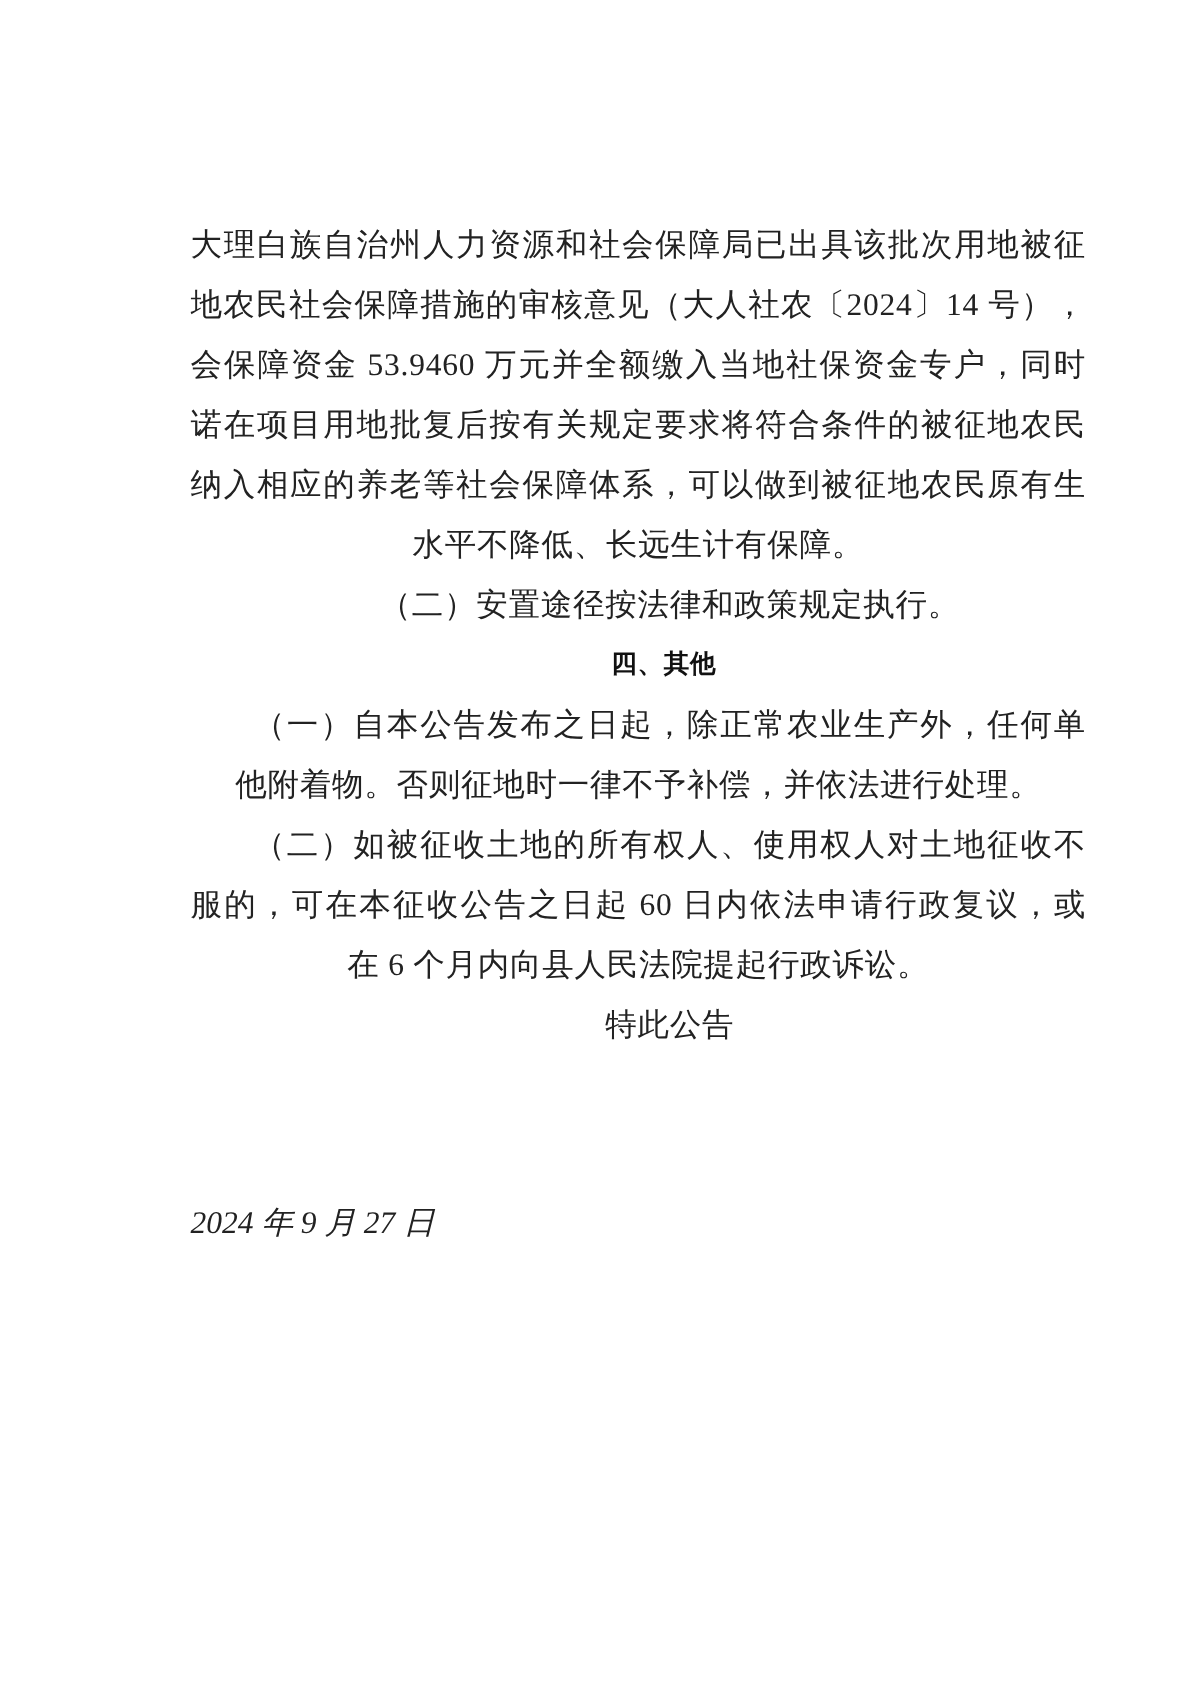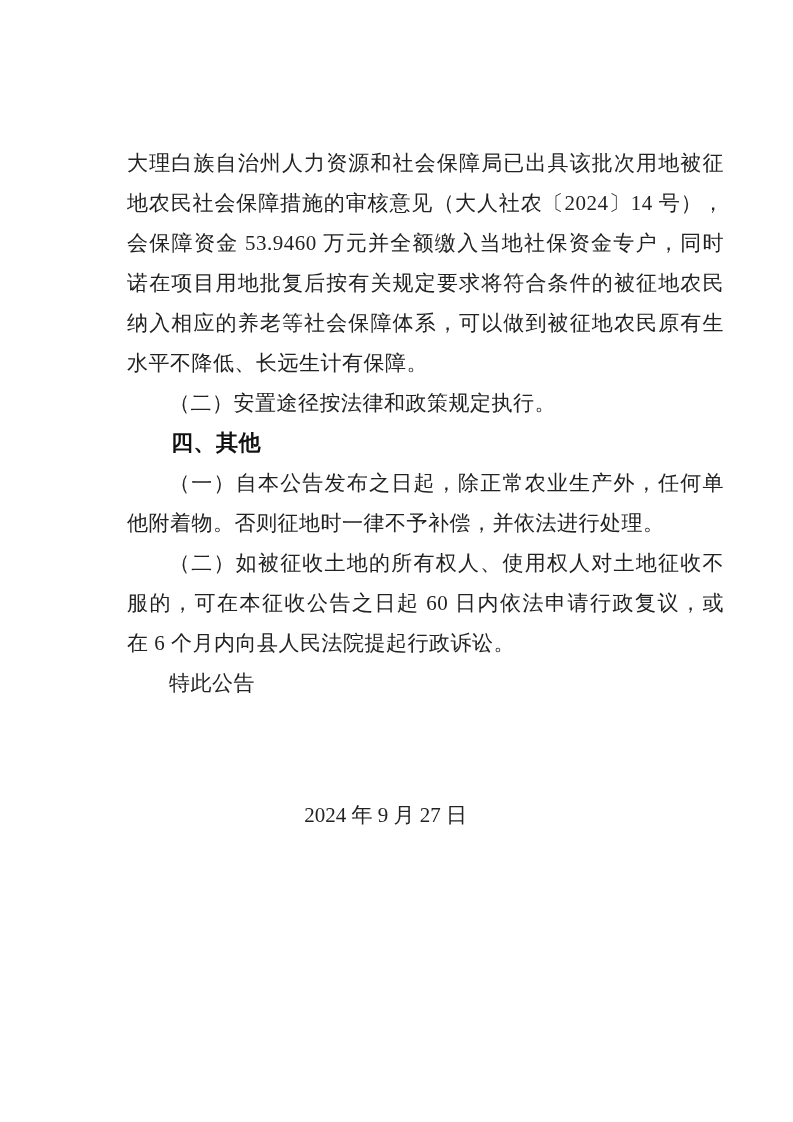--- a/index.html
+++ b/index.html
@@ -23,43 +23,45 @@
     margin-left: 22px;
   }
   .line {
     height: 40px;
     line-height: 40px;
     font-size: 21px;
     color: #222222;
     letter-spacing: 0.5px;
     overflow: hidden;
     white-space: normal;
+    text-align: center;
   }
   
   .j {
     text-align: justify;
     text-align-last: justify;
   }
   .ind {
     text-indent: 2em;
   }
   .head {
     font-family: "Liberation Sans", "DejaVu Sans", sans-serif;
     font-weight: 700;
-    font-size: 22px;
+    font-size: 17px;
     color: #111111;
   }
   .date-row {
     margin-top: 92px;
     height: 40px;
     line-height: 40px;
     font-size: 21px;
     color: #222222;
-    text-align: center;
+    text-align: left;
     padding-right: 80px;
+    font-style: italic;
   }
 </style>
 </head>
 <body>
 
 <div class="page">
   <div class="content">
     <div class="line j">大理白族自治州人力资源和社会保障局已出具该批次用地被征</div>
     <div class="line j">地农民社会保障措施的审核意见（大人社农〔2024〕14 号），</div>
     <div class="line j">会保障资金 53.9460 万元并全额缴入当地社保资金专户，同时承</div>

